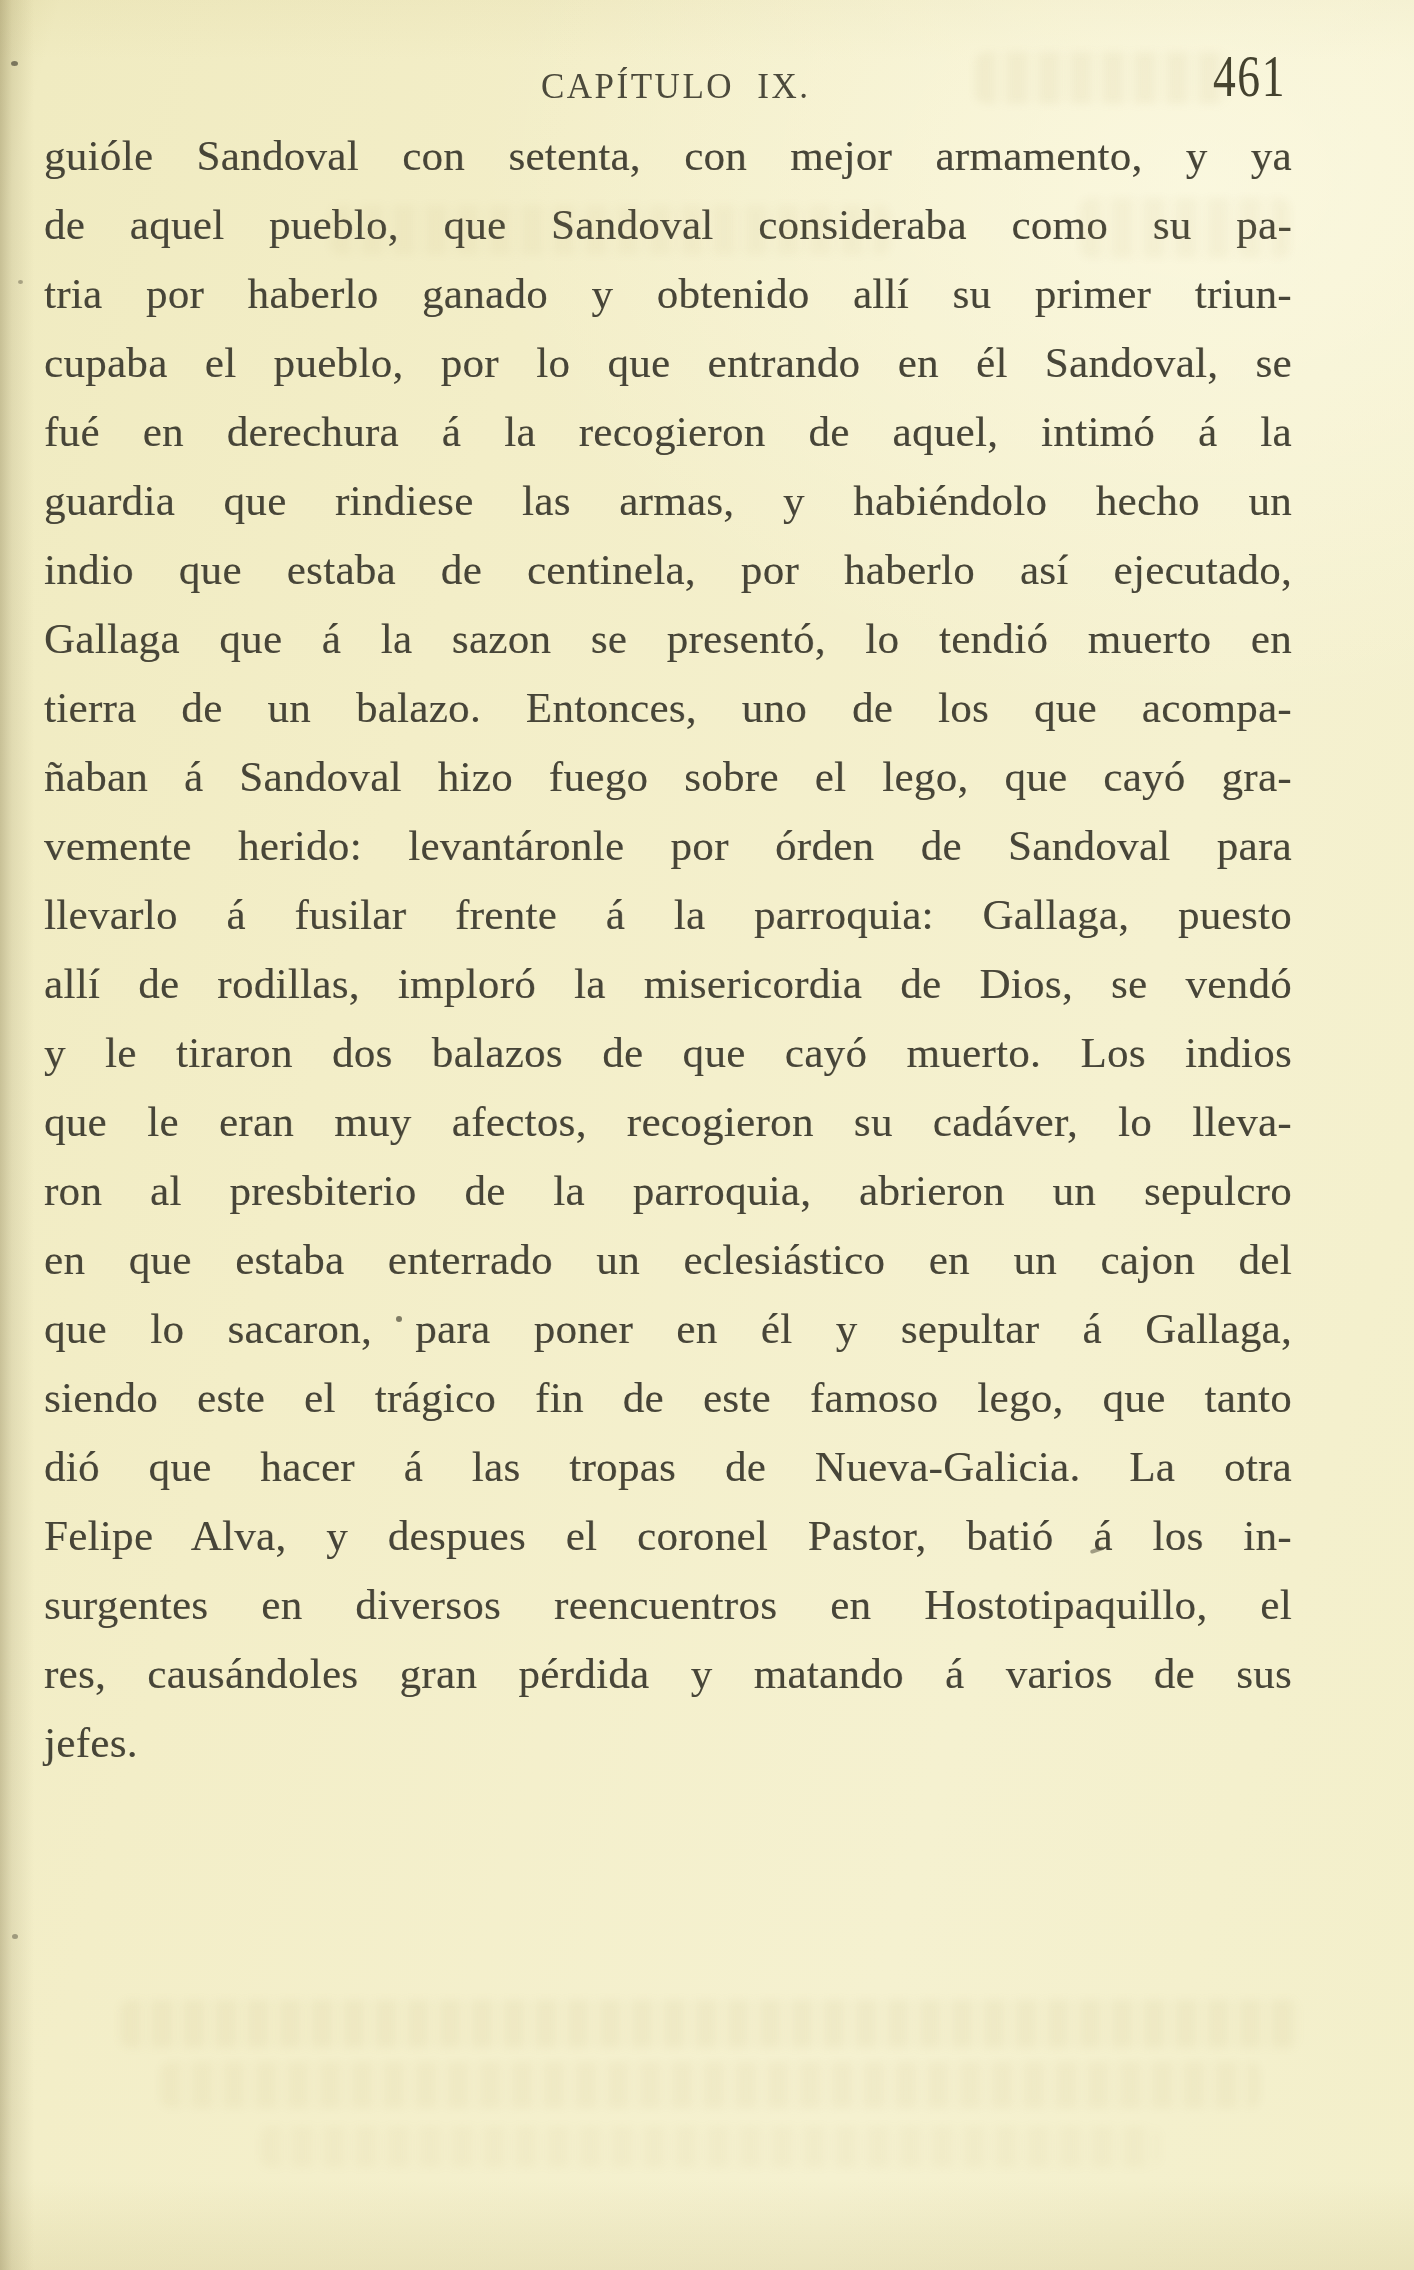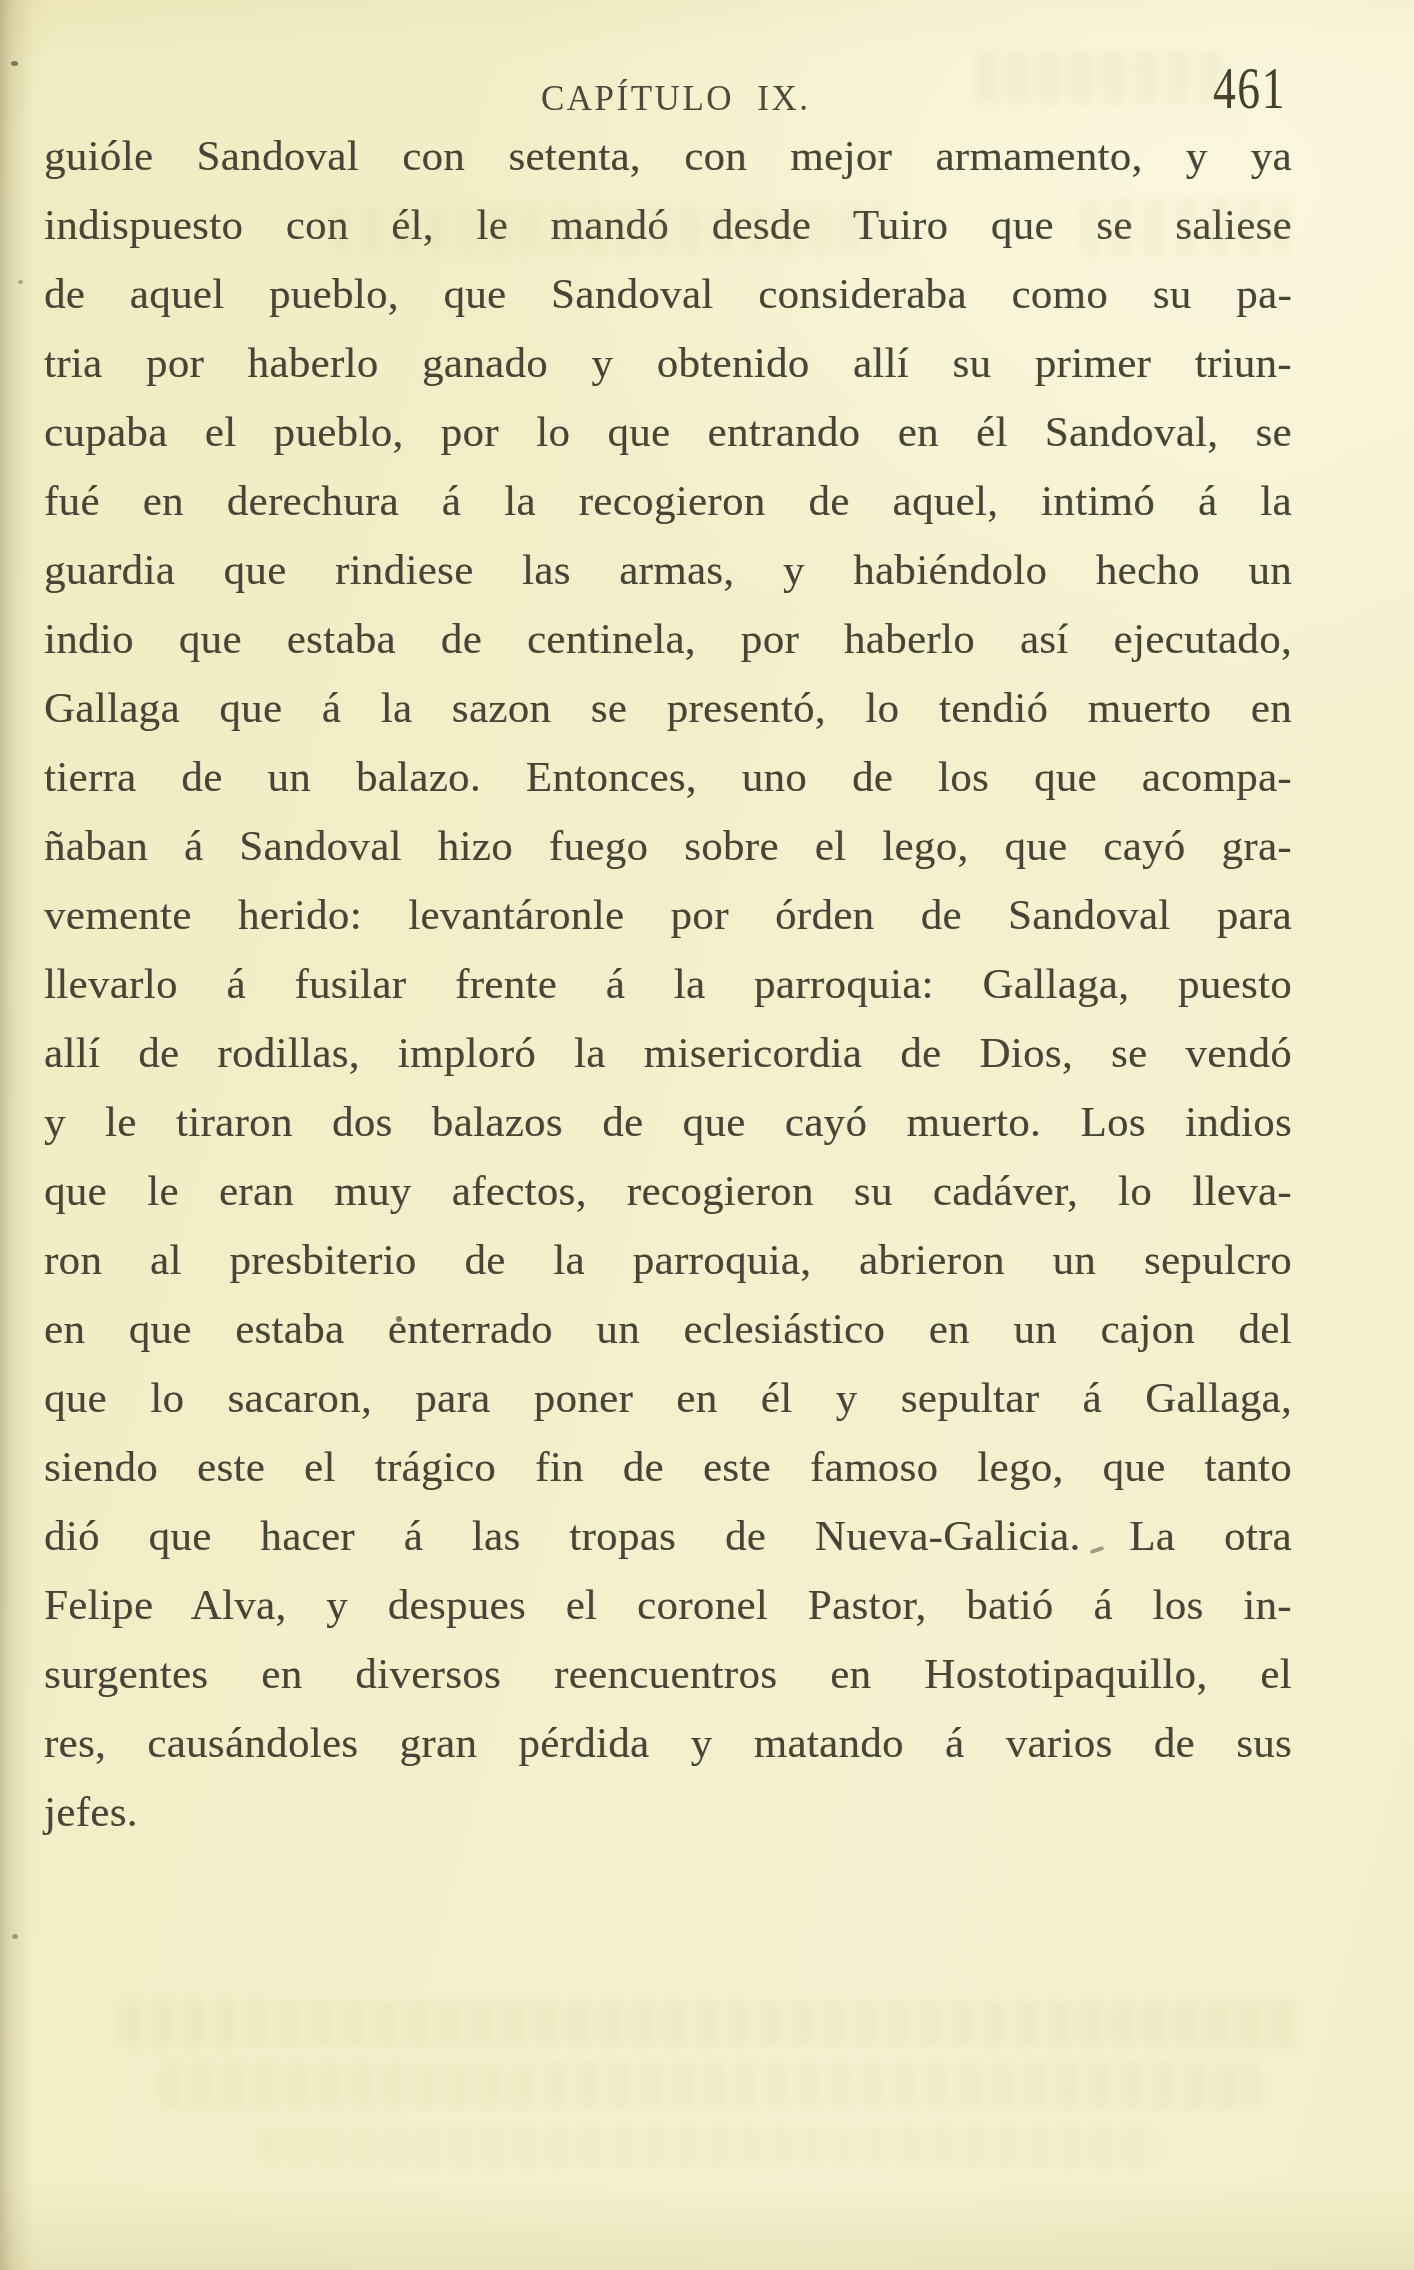--- a/index.html
+++ b/index.html
@@ -19,21 +19,21 @@
       linear-gradient(105deg, #e8e2b4 0%, #f0ebc1 3%, #f3eec8 30%, #f5f1d0 70%, #f3efca 100%);
     color: var(--ink, #474538);
   }
   
   .scan-page::before {
     content: "";
     position: absolute; left: 0; top: 0; bottom: 0; width: 34px;
     background: linear-gradient(90deg, rgba(105,92,48,0.30), rgba(105,92,48,0.12) 12px, rgba(105,92,48,0) 34px);
     pointer-events: none;
   }
-  .running-header { position: absolute; left: 0; top: 0; width: 100%; height: 120px; margin-top: 12px; }
+  .running-header { position: absolute; left: 0; top: 0; width: 100%; height: 120px; }
   .chapter-title {
     position: absolute; left: 541px; top: 69px;
     font-size: 35px; line-height: 1;
     letter-spacing: 2.5px; word-spacing: 12px;
     color: #4c4a3c;
     white-space: nowrap;
   }
   .page-number {
     position: absolute; left: 1213px; top: 46px;
     font-size: 60px; line-height: 1;
@@ -75,21 +75,20 @@
 
 <div class="scan-page" style="--ink: #474538;">
 
   <div class="running-header">
     <div class="chapter-title">CAPÍTULO IX.</div>
     <div class="page-number">461</div>
   </div>
 
   <div class="body-text">
       <div class="line">guióle Sandoval con setenta, con mejor armamento, y ya</div>
-      <div class="line">indispuesto con él, le mandó desde Tuiro que se saliese</div>
       <div class="line">de aquel pueblo, que Sandoval consideraba como su pa-</div>
       <div class="line">tria por haberlo ganado y obtenido allí su primer triun-</div>
       <div class="line">cupaba el pueblo, por lo que entrando en él Sandoval, se</div>
       <div class="line">fué en derechura á la recogieron de aquel, intimó á la</div>
       <div class="line">guardia que rindiese las armas, y habiéndolo hecho un</div>
       <div class="line">indio que estaba de centinela, por haberlo así ejecutado,</div>
       <div class="line">Gallaga que á la sazon se presentó, lo tendió muerto en</div>
       <div class="line">tierra de un balazo. Entonces, uno de los que acompa-</div>
       <div class="line">ñaban á Sandoval hizo fuego sobre el lego, que cayó gra-</div>
       <div class="line">vemente herido: levantáronle por órden de Sandoval para</div>

